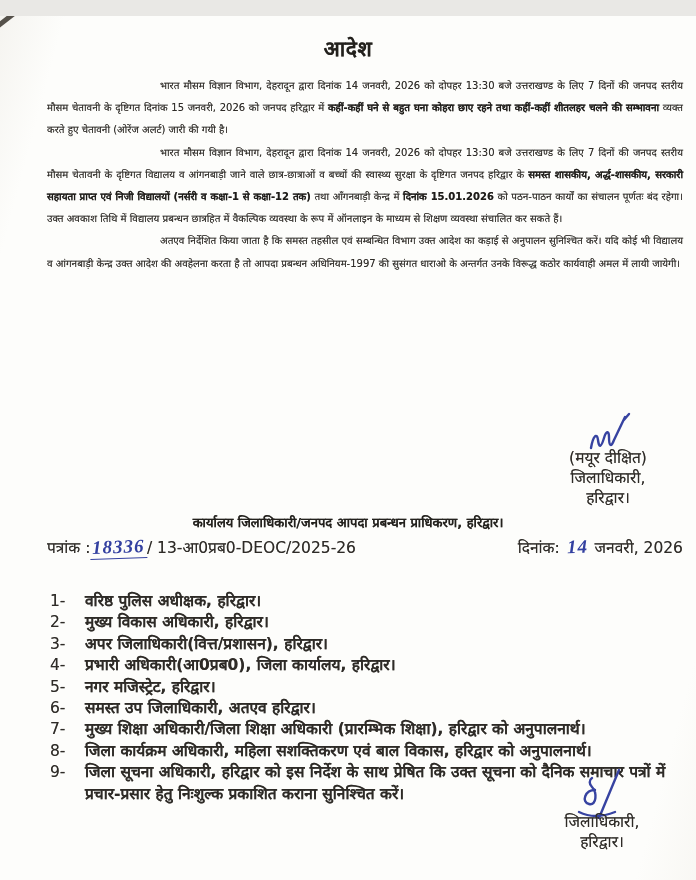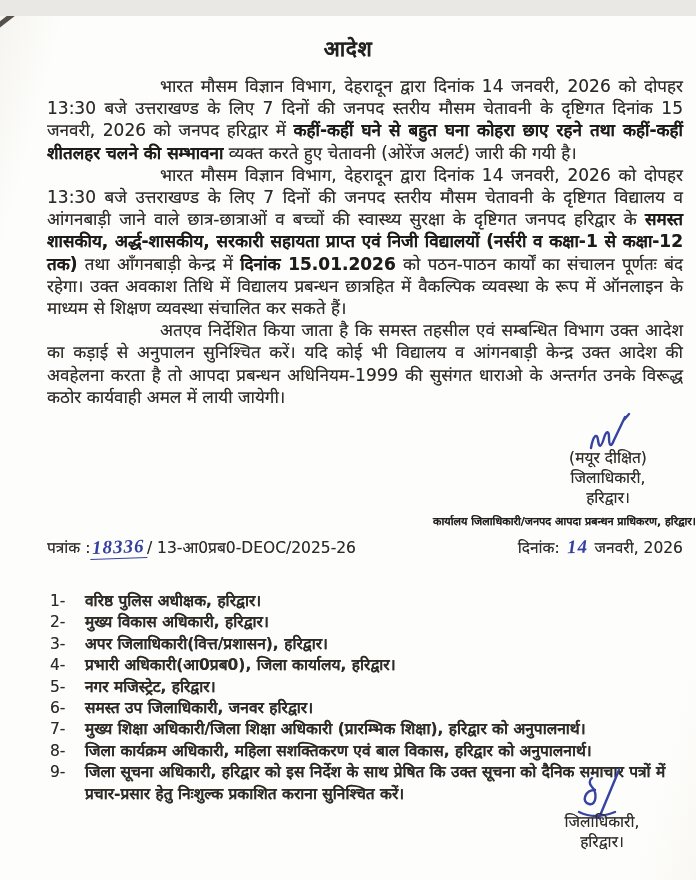--- a/index.html
+++ b/index.html
@@ -23,38 +23,38 @@
   }
   .doc-title{
     position:absolute;top:18px;left:0;width:100%;
     text-align:center;
     font-size:21px;font-weight:bold;color:#23211d;
     letter-spacing:.5px;
     text-shadow:0 0 .5px rgba(35,33,29,.55);
   }
   .body-text{
     position:absolute;top:59px;left:47px;width:636px;
-    font-size:17px;line-height:22.2px;
+    font-size:10px;line-height:22.2px;
     text-align:justify;
     text-shadow:0 0 .4px rgba(46,43,39,.5);
   }
   .body-text p{margin:0;text-indent:113px;}
   .body-text b{color:#1e1c19;text-shadow:0 0 .6px rgba(30,28,25,.6);}
   .sig-block{
     position:absolute;text-align:center;
     font-size:15.5px;line-height:20px;
     text-shadow:0 0 .4px rgba(46,43,39,.5);
   }
   .sig-top{top:396px;left:528px;width:160px;}
   .sig-bottom{top:752px;left:532px;width:140px;}
   .sig-scribble{display:block;margin:0 auto -4px auto;}
   .sig-bottom .sig-scribble{margin-bottom:-14px;}
   .office-heading{
     position:absolute;top:497px;left:0;width:100%;
-    text-align:right;font-size:11px;font-weight:bold;color:#23211d;
+    text-align:center;font-size:13px;font-weight:bold;color:#23211d;
     text-shadow:0 0 .5px rgba(35,33,29,.5);
   }
   .ref-row{
     position:absolute;top:520px;left:47px;width:636px;
     display:flex;justify-content:space-between;align-items:baseline;
     font-size:15.5px;
     text-shadow:0 0 .4px rgba(46,43,39,.5);
   }
   .hand-ink{
     font-family:"Liberation Serif","DejaVu Serif",serif;
@@ -86,21 +86,21 @@
 
 <div class="page">
 
   <div class="corner-fold"></div>
 
   <div class="doc-title">आदेश</div>
 
   <div class="body-text">
     <p><span>भारत मौसम विज्ञान विभाग, देहरादून द्वारा दिनांक 14 जनवरी, 2026 को दोपहर 13:30 बजे उत्तराखण्ड के लिए 7 दिनों की जनपद स्तरीय मौसम चेतावनी के दृष्टिगत दिनांक 15 जनवरी, 2026 को जनपद हरिद्वार में </span><b>कहीं-कहीं घने से बहुत घना कोहरा छाए रहने तथा कहीं-कहीं शीतलहर चलने की सम्भावना</b><span> व्यक्त करते हुए चेतावनी (ओरेंज अलर्ट) जारी की गयी है।</span></p>
     <p><span>भारत मौसम विज्ञान विभाग, देहरादून द्वारा दिनांक 14 जनवरी, 2026 को दोपहर 13:30 बजे उत्तराखण्ड के लिए 7 दिनों की जनपद स्तरीय मौसम चेतावनी के दृष्टिगत विद्यालय व आंगनबाड़ी जाने वाले छात्र-छात्राओं व बच्चों की स्वास्थ्य सुरक्षा के दृष्टिगत जनपद हरिद्वार के </span><b>समस्त शासकीय, अर्द्ध-शासकीय, सरकारी सहायता प्राप्त एवं निजी विद्यालयों (नर्सरी व कक्षा-1 से कक्षा-12 तक)</b><span> तथा आँगनबाड़ी केन्द्र में </span><b>दिनांक 15.01.2026</b><span> को पठन-पाठन कार्यों का संचालन पूर्णतः बंद रहेगा। उक्त अवकाश तिथि में विद्यालय प्रबन्धन छात्रहित में वैकल्पिक व्यवस्था के रूप में ऑनलाइन के माध्यम से शिक्षण व्यवस्था संचालित कर सकते हैं।</span></p>
-    <p>अतएव निर्देशित किया जाता है कि समस्त तहसील एवं सम्बन्धित विभाग उक्त आदेश का कड़ाई से अनुपालन सुनिश्चित करें। यदि कोई भी विद्यालय व आंगनबाड़ी केन्द्र उक्त आदेश की अवहेलना करता है तो आपदा प्रबन्धन अधिनियम-1999 की सुसंगत धाराओ के अन्तर्गत उनके विरूद्ध कठोर कार्यवाही अमल में लायी जायेगी।</p>
+    <p>अतएव निर्देशित किया जाता है कि समस्त तहसील एवं सम्बन्धित विभाग उक्त आदेश का कड़ाई से अनुपालन सुनिश्चित करें। यदि कोई भी विद्यालय व आंगनबाड़ी केन्द्र उक्त आदेश की अवहेलना करता है तो आपदा प्रबन्धन अधिनियम-1997 की सुसंगत धाराओ के अन्तर्गत उनके विरूद्ध कठोर कार्यवाही अमल में लायी जायेगी।</p>
   </div>
 
   <div class="sig-block sig-top">
     <svg class="sig-scribble" width="62" height="40" viewBox="0 0 62 40">
       <path class="ink" d="M14,36 C16,24 20,20 21,28 C22,36 24,36 27,26 C29,19 32,18 32,25 C32,34 34,36 37,28 L48,5 M46,9 L52,2"></path>
     </svg>
     <div>(मयूर दीक्षित)</div>
     <div>जिलाधिकारी,</div>
     <div>हरिद्वार।</div>
   </div>
@@ -133,21 +133,21 @@
     <div class="copy-row">
         <span class="copy-num">4-</span>
         <span class="copy-text">प्रभारी अधिकारी(आ0प्रब0), जिला कार्यालय, हरिद्वार।</span>
       </div>
     <div class="copy-row">
         <span class="copy-num">5-</span>
         <span class="copy-text">नगर मजिस्ट्रेट, हरिद्वार।</span>
       </div>
     <div class="copy-row">
         <span class="copy-num">6-</span>
-        <span class="copy-text">समस्त उप जिलाधिकारी, जनवर हरिद्वार।</span>
+        <span class="copy-text">समस्त उप जिलाधिकारी, अतएव हरिद्वार।</span>
       </div>
     <div class="copy-row">
         <span class="copy-num">7-</span>
         <span class="copy-text">मुख्य शिक्षा अधिकारी/जिला शिक्षा अधिकारी (प्रारम्भिक शिक्षा), हरिद्वार को अनुपालनार्थ।</span>
       </div>
     <div class="copy-row">
         <span class="copy-num">8-</span>
         <span class="copy-text">जिला कार्यक्रम अधिकारी, महिला सशक्तिकरण एवं बाल विकास, हरिद्वार को अनुपालनार्थ।</span>
       </div>
     <div class="copy-row">

